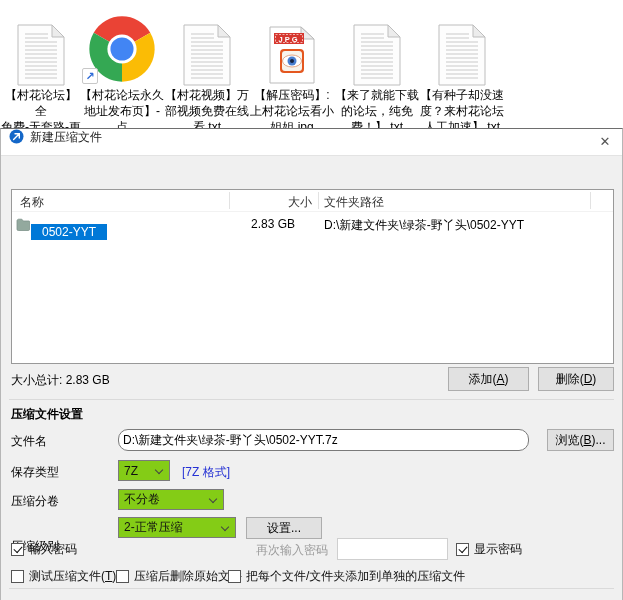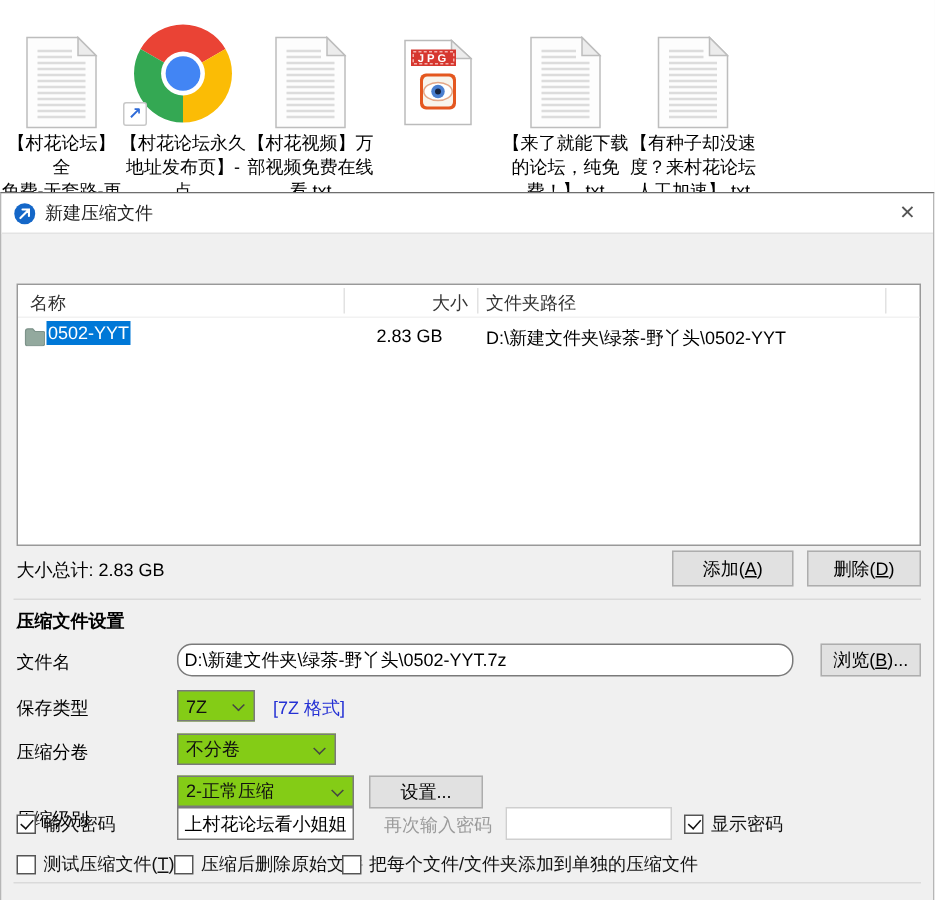--- a/index.html
+++ b/index.html
@@ -14,43 +14,43 @@
   .dlabel { white-space:pre-line; font-size:12px; line-height:16px; color:#000; margin-top:1px; }
   .shortcut { position:absolute; left:2px; bottom:2px; width:16px; height:16px; background:#fff;
     border:1px solid #c8c8c8; border-radius:2px; color:#2f6bd8; font-weight:bold; font-size:11px;
     line-height:14px; text-align:center; }
   .vidwrap { position:relative; }
 
   
   .dialog { position:absolute; left:0; top:128px; width:623px; height:472px;
     border-top:1px solid #6e6e6e; border-left:1px solid #b6b6b6; border-right:1px solid #b6b6b6; background:#f0f0f0; }
   .titlebar { position:relative; height:27px; background:#ffffff; border-bottom:1px solid #e3e3e3;
-    display:flex; align-items:center; padding:0 8px; }
+    display:flex; padding:0 8px; }
   .titlebar .ticon { margin-right:6px; display:flex; }
   .title { font-size:12px; color:#222; }
   .close { position:absolute; right:8px; top:4px; width:18px; height:18px; text-align:center;
     line-height:18px; color:#555; font-size:13px; cursor:pointer; }
 
   .dbody { position:relative; height:445px; background:#f0f0f0; }
   .sec { position:absolute; left:10px; font-weight:bold; color:#000; }
   .hr { position:absolute; left:8px; right:8px; height:0; border-top:1px solid #dadada; }
 
   
   .ftable { position:absolute; left:10px; top:33px; width:603px; height:175px; background:#fff;
     border:1px solid #999; }
   .thead { position:relative; height:22px; border-bottom:1px solid #f2f2f2; color:#333; }
   .thead .sepline { position:absolute; top:2px; bottom:2px; width:1px; background:#e2e2e2; }
   .col { position:absolute; top:4px; }
   .col-name { left:8px; }
   .col-size { left:222px; width:78px; text-align:right; }
   .col-path { left:312px; }
   .trow { position:relative; height:22px; margin-top:2px; }
   .fldico { position:absolute; left:4px; top:4px; }
-  .selname { position:absolute; left:19px; top:0; background:var(--sel,#0078d7); color:#fff;
-    padding:1px 1px; }
+  .selname { position:absolute; left:19px; top:10px; background:var(--sel,#0078d7); color:#fff;
+    padding:1px 11px; }
   .rsize { position:absolute; left:222px; top:3px; width:78px; text-align:center; color:#000; }
   .rpath { position:absolute; left:312px; top:3px; color:#000; }
 
   
   .total { position:absolute; left:10px; top:216px; color:#000; }
   .btn { position:absolute; height:24px; background:#e1e1e1; border:1px solid #adadad;
     font-size:12px; color:#000; display:flex; align-items:center; justify-content:center; cursor:pointer;
     font-family:inherit; }
   .btn.small { height:22px; }
   .mn { text-decoration:underline; }
@@ -157,20 +157,23 @@
           <rect x="5" y="7" width="30" height="11" fill="#d6372f"></rect>
           <rect x="6.5" y="8.5" width="27" height="8" fill="none" stroke="#f3b2ad" stroke-width="1" stroke-dasharray="2 1.5"></rect>
           <text x="20" y="15.5" font-size="7.5" font-weight="bold" fill="#fff" text-anchor="middle" letter-spacing="2">JPG</text>
           <rect x="11" y="23" width="24" height="24" rx="4" fill="#e4571f"></rect>
           <rect x="13" y="25" width="20" height="20" rx="3" fill="#f8f4ec"></rect>
           <ellipse cx="23" cy="35" rx="9.5" ry="6" fill="#fff" stroke="#e4a787"></ellipse>
           <circle cx="23" cy="35" r="4.5" fill="#4a7fd0"></circle>
           <circle cx="23" cy="35" r="2" fill="#16233f"></circle>
         </svg>
       </div>
+      <div class="dlabel">【解压密码】:
+上村花论坛看小
+姐姐.jpg</div>
     </div>
 
     <div class="dicon" style="left:335px;width:84px">
       <div class="art">
         <svg width="48" height="62" viewBox="0 0 48 62">
           <path d="M1 1 H35 L47 13 V61 H1 Z" fill="#fdfdfd" stroke="#bdbdbd"></path>
           <path d="M35 1 V13 H47 Z" fill="#ececec" stroke="#bdbdbd"></path>
           <g stroke="#dcdcdc" stroke-width="1.6">
             <line x1="8" y1="10" x2="31" y2="10"></line>
               <line x1="8" y1="14" x2="31" y2="14"></line>
@@ -299,21 +302,20 @@
       <div class="dd" style="left:117px;top:361px;width:118px">
         <span>2-正常压缩</span>
         <i class="chev"></i>
       </div>
       <button class="btn small" style="left:245px;top:361px;width:76px">设置...</button>
 
       <div class="cbwrap" style="left:10px;top:385px">
         <span class="cb checked"></span>
         <span>输入密码</span>
       </div>
-      <input class="textbox" style="left: 117px; top: 382px; width: 118px;" value="上村花论坛看小姐姐">
       <span class="flabel graylab" style="left:255px;top:386px">再次输入密码</span>
       <input class="textbox disabled" style="left: 336px; top: 382px; width: 111px;" disabled="" value="">
       <div class="cbwrap" style="left:455px;top:385px">
         <span class="cb checked"></span>
         <span>显示密码</span>
       </div>
 
       <div class="cbwrap" style="left:10px;top:412px">
         <span class="cb"></span>
         <span><span>测试压缩文件(</span><span class="mn">T</span><span>)</span></span>

